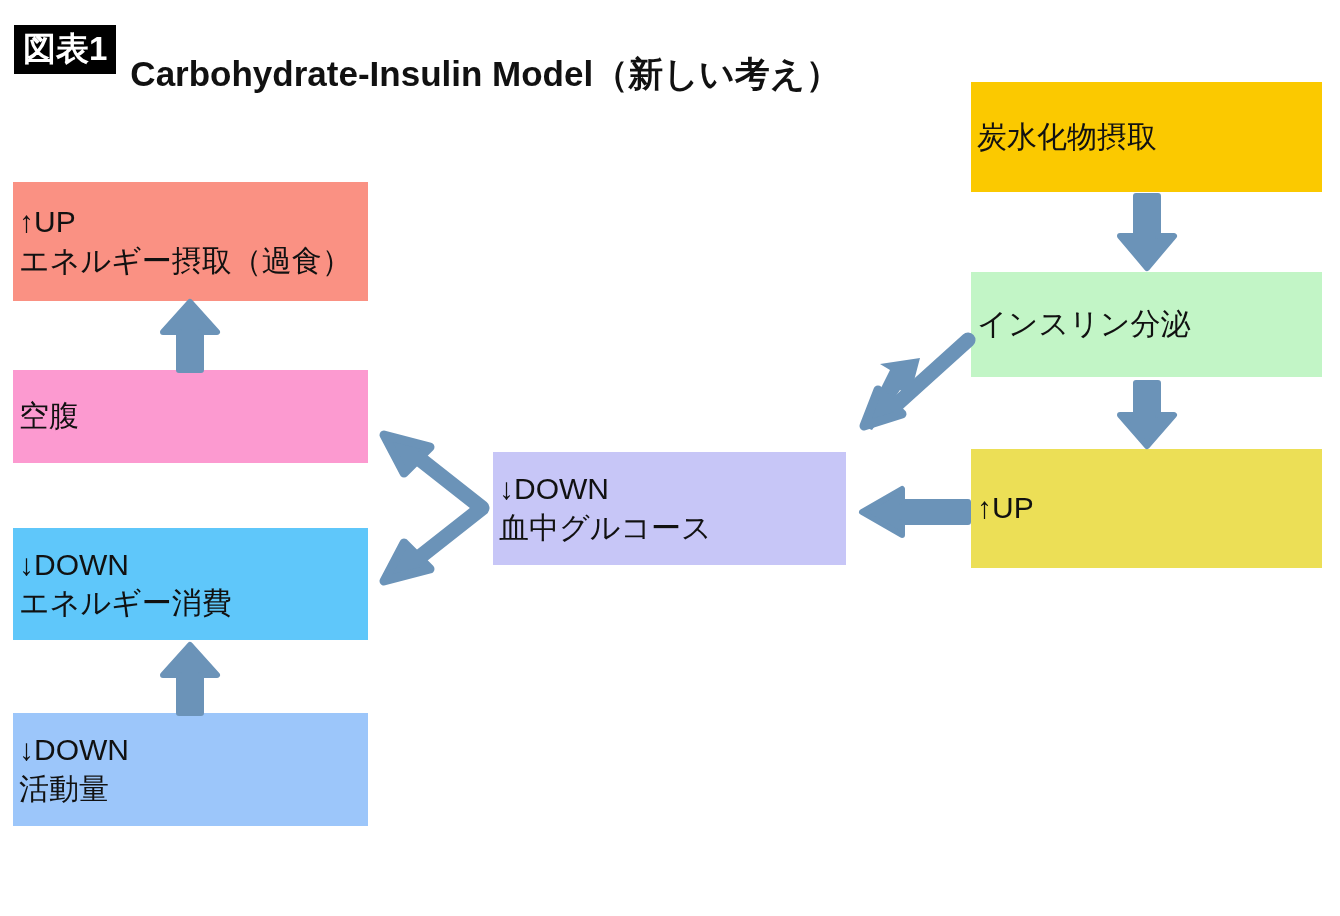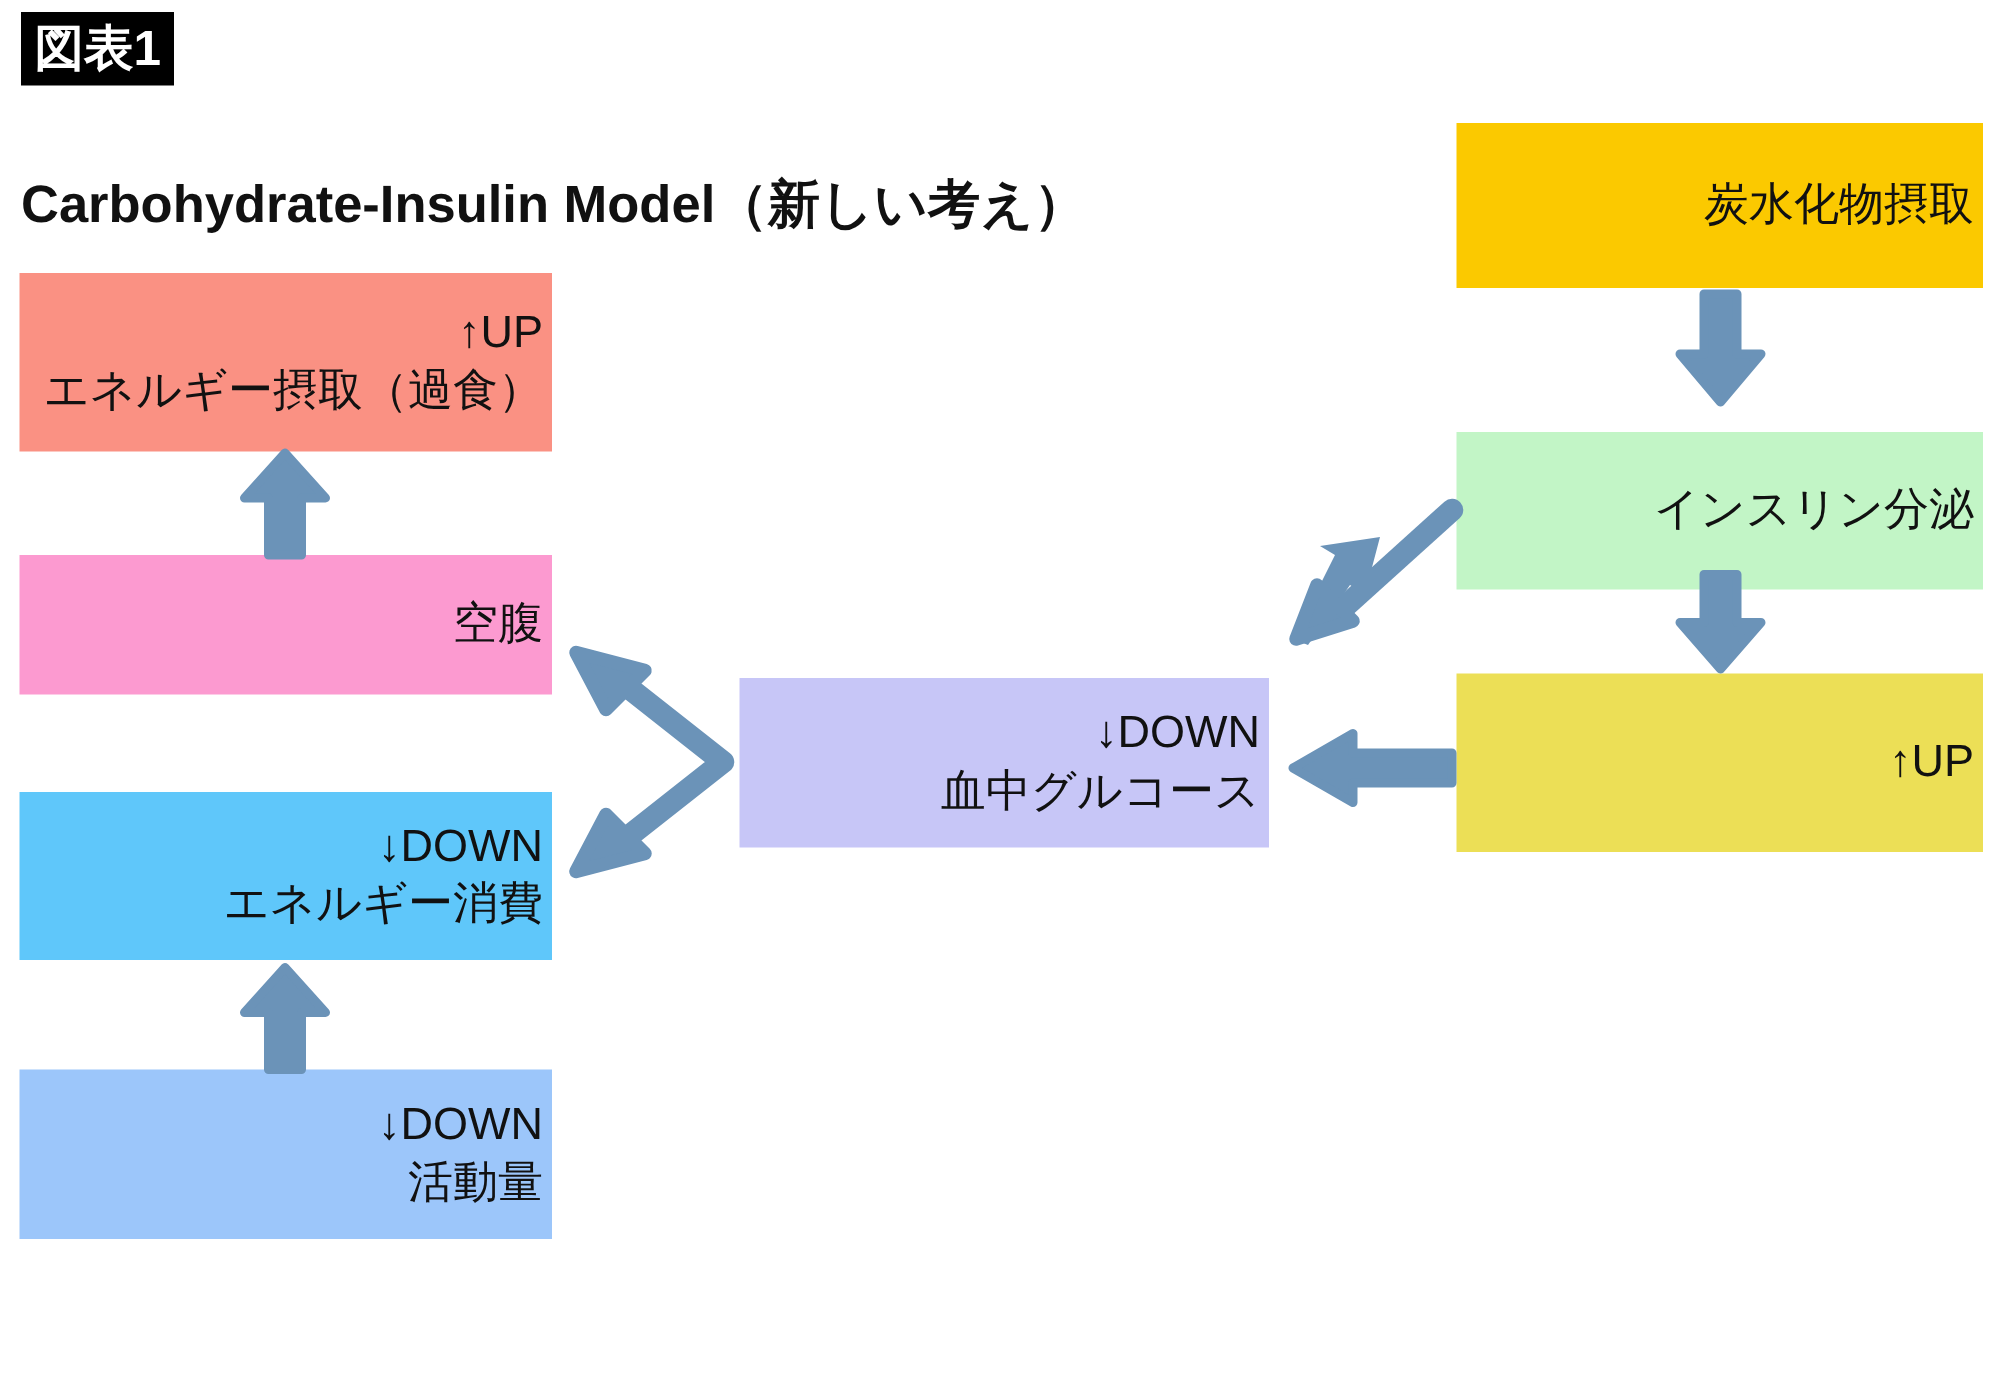--- a/index.html
+++ b/index.html
@@ -15,24 +15,23 @@
     font-family: "Liberation Sans", "DejaVu Sans", sans-serif;
     overflow: hidden;
   }
 
   
   #title-row {
     position: absolute;
     left: 14px;
     top: 8px;
     display: flex;
-    align-items: flex-start;
+    align-items: center;
     gap: 14px;
     white-space: nowrap;
-    flex-direction: column;
   }
   #figure-badge {
     background: #000000;
     color: #ffffff;
     font-size: 33px;
     font-weight: bold;
     line-height: 1;
     padding: 7px 9px 9px 9px;
     letter-spacing: 0px;
   }
@@ -42,21 +41,21 @@
     font-weight: bold;
     line-height: 1;
     margin-top: 48px;
   }
 
   
   .box {
     position: absolute;
     display: flex;
     flex-direction: column;
-    align-items: flex-end;
+    align-items: flex-start;
     justify-content: center;
     text-align: center;
     color: #111111;
     font-size: 30px;
     line-height: 1.28;
     box-sizing: border-box;
     padding: 2px 6px;
   }
   .box .l1, .box .l2 { display: block; white-space: nowrap; }
 
@@ -105,21 +104,21 @@
 
   <div class="box" style="left:493px; top:452px; width:353px; height:113px; background:#c7c6f7;">
     <span class="l1">↓DOWN</span>
     <span class="l2">血中グルコース</span>
   </div>
 
   <div class="box" style="left:971px; top:82px; width:351px; height:110px; background:#fbc900;">
     <span class="l1">炭水化物摂取</span>
   </div>
 
-  <div class="box" style="left:971px; top:288px; width:351px; height:105px; background:#c2f5c6;">
+  <div class="box" style="left:971px; top:272px; width:351px; height:105px; background:#c2f5c6;">
     <span class="l1">インスリン分泌</span>
   </div>
 
   <div class="box" style="left:971px; top:449px; width:351px; height:119px; background:#ecdf56;">
     <span class="l1">↑UP</span>
   </div>
 
   <div class="arrow" style="left:157px; top:302px; width:66px; height:68px;">
     <svg width="66" height="68" viewBox="0 0 66 68">
       <path d="M33 0 L60 30 L44 30 L44 68 L22 68 L22 30 L6 30 Z" fill="#6b93b8" stroke="#6b93b8" stroke-width="6" stroke-linejoin="round"></path>

